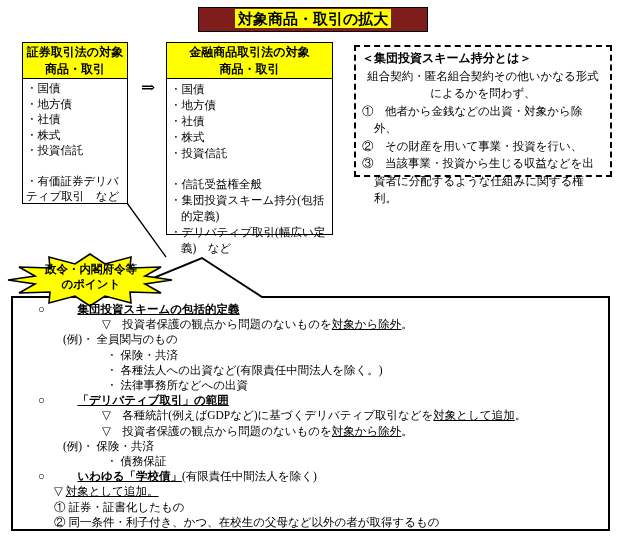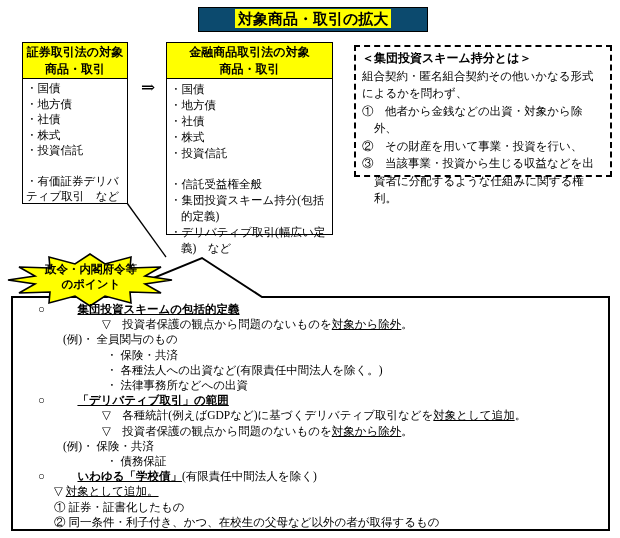--- a/index.html
+++ b/index.html
@@ -6,21 +6,21 @@
   #canvas{
     position:relative;width:620px;height:538px;background:#fff;overflow:hidden;
     font-family:"Liberation Serif","DejaVu Serif",serif;color:#000;
     -webkit-font-smoothing:antialiased;
   }
   .abs{position:absolute;}
   svg{position:absolute;left:0;top:0;}
 
   
   .title-box{
-    left:198px;top:7px;border:1px solid #000;padding:2px 36px;background:#0c4a6e;
+    left:198px;top:7px;border:1px solid #000;padding:2px 36px;background:#7f1d1d;
   }
   .title-box .hl{
     background:#ffff00;padding:1px 3px;
     font-family:"Liberation Sans","DejaVu Sans",sans-serif;
     font-weight:bold;font-size:15px;white-space:nowrap;
   }
 
   
   .tbl{border:1px solid #000;background:#fff;box-sizing:border-box;}
   .tbl-left{left:22px;top:42px;width:106px;height:162px;}
@@ -42,21 +42,21 @@
   
   .note-box{
     left:354px;top:45px;width:258px;height:132px;border:2px dashed #000;
     box-sizing:border-box;padding:3px 6px;font-size:11.5px;line-height:17.5px;
   }
   .note-title{
     font-family:"Liberation Sans","DejaVu Sans",sans-serif;font-weight:bold;
     font-size:12px;white-space:nowrap;
   }
   .note-box .line{padding-left:12px;text-indent:-12px;}
-  .note-box .intro{padding-left:0;text-indent:0;}
+  .note-box .intro{padding-left:0;text-indent:0;text-align:center;}
 
   
   .points-text{
     left:12px;top:297px;width:598px;height:234px;box-sizing:border-box;
     padding-top:5px;font-size:11.5px;line-height:15.2px;
   }
   .points-text .line{white-space:nowrap;}
   .i1{padding-left:26px;}
   .i2{padding-left:46px;margin-left:44px;}
   .i3{padding-left:51px;}

